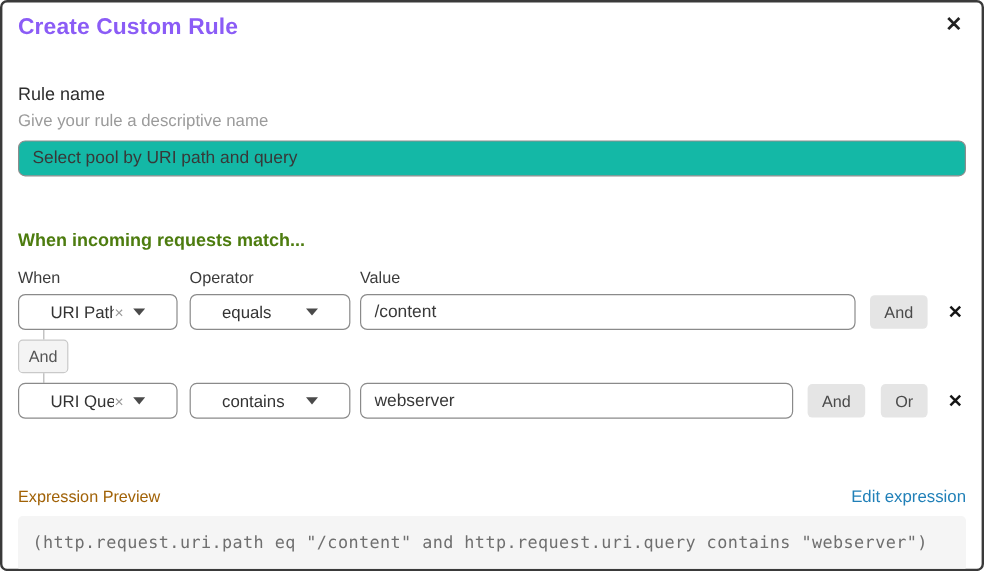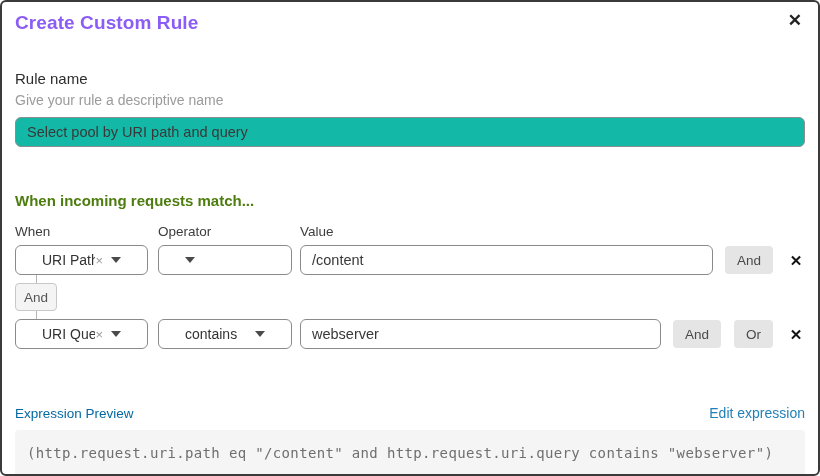--- a/index.html
+++ b/index.html
@@ -161,21 +161,21 @@
     font-size: 13.5px;
     color: #555;
   }
   
   .expr-head {
     display: flex;
     justify-content: space-between;
     align-items: center;
     margin-top: 56px;
   }
-  .expr-label { font-size: 13.5px; color: #0369a1; }
+  .expr-label { font-size: 13.5px; color: #a16207; }
   .expr-edit-link {
     font-size: 14px;
     text-decoration: none;
     cursor: pointer;
   }
   .code-block {
     margin-top: 9px;
     height: 46px;
     background: #f5f5f5;
     border-radius: 4px;
@@ -210,20 +210,21 @@
     <div class="col-value">Value</div>
   </div>
 
   <div class="cond-row">
     <div class="select select-field">
       <span class="select-text">URI Path</span>
       <span class="clear-x">×</span>
       <span class="caret"></span>
     </div>
     <div class="select select-operator">
+      <span class="select-text">equals</span>
       <span class="caret"></span>
     </div>
     <input class="value-input" type="text" value="/content" style="">
     <button class="conn-btn" style="background: rgb(229, 229, 229);">And</button>
     <button class="remove-btn">✕</button>
   </div>
 
   <div class="joiner">
     <div class="vline"></div>
     <div class="joiner-badge">And</div>

